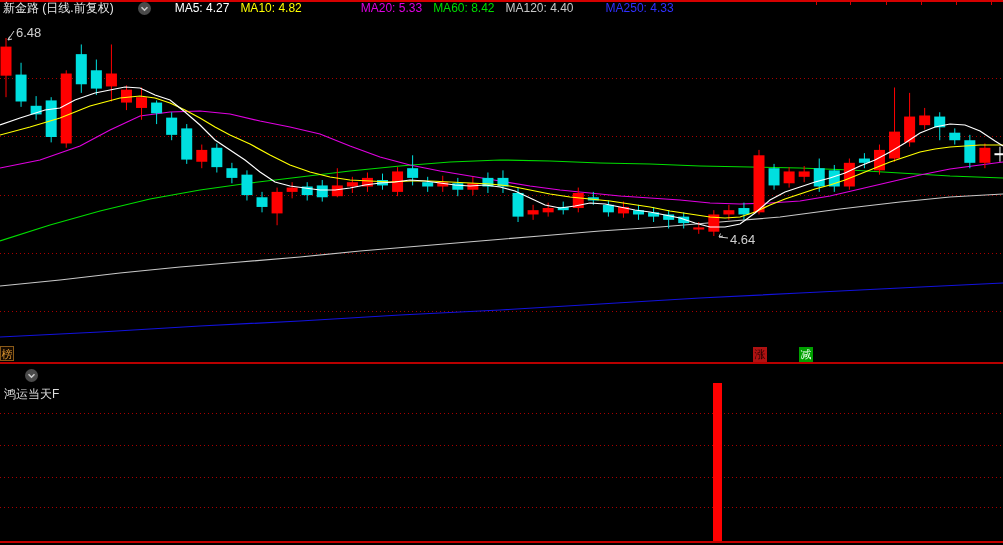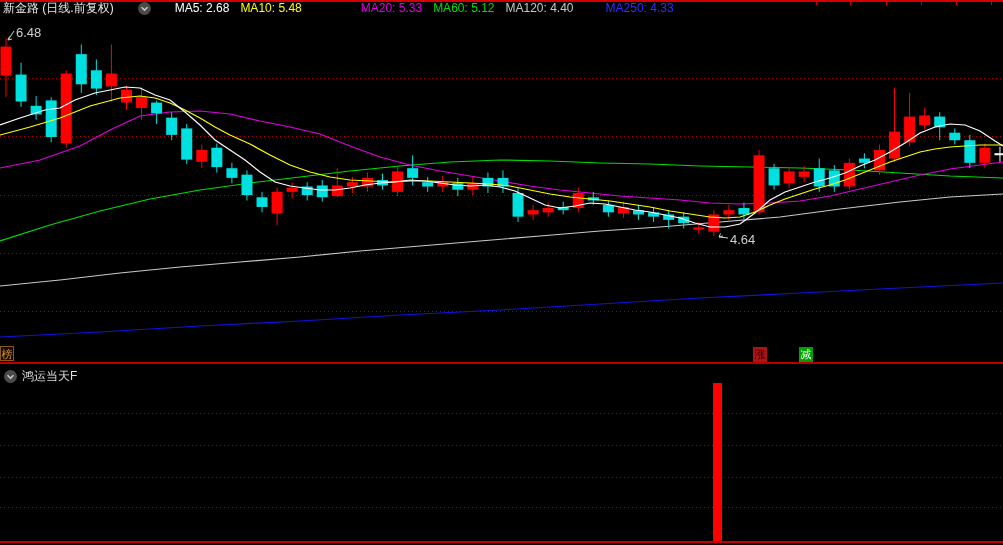--- a/index.html
+++ b/index.html
@@ -24,21 +24,21 @@
     font-size:12px; line-height:14px; white-space:nowrap;
   }
   .chart-title { color:#e8e8e8; }
   .icon-circle { width:13px; height:13px; display:inline-block; }
   .ma-legend { display:flex; gap:11px; }
   .legend-item { }
 
   .indicator-header {
     position:absolute; left:4px; top:369px; z-index:6;
     display:flex; align-items:center; gap:5px;
-    font-size:12px; line-height:14px;
+    font-size:12px; line-height:14px;flex-direction:column;
   }
   .indicator-title { color:#dddddd; }
 
   .badge {
     position:absolute; z-index:5;
     width:14px; height:15px;
     font-size:11px; line-height:14px; text-align:center;
   }
   .badge-rank   { color:#d8922f; border:1px solid #8a5a18; background:#150a00; }
   .badge-buy    { background:#b01212; color:#2a0000; }
@@ -235,24 +235,24 @@
 
 <div class="main-header">
   <span class="chart-title">新金路 (日线.前复权)</span>
   <span class="icon-circle">
     <svg width="13" height="13" viewBox="0 0 13 13">
       <circle cx="6.5" cy="6.5" r="6.5" fill="#4a4a4a"></circle>
       <path d="M3.5 5.2 L6.5 8.2 L9.5 5.2" fill="none" stroke="#c8c8c8" stroke-width="1.6"></path>
     </svg>
   </span>
   <span class="ma-legend" id="ma-legend">
-      <span class="legend-item" style="color: rgb(255, 255, 255);">MA5: 2.68</span>
-      <span class="legend-item" style="color: rgb(255, 255, 0);">MA10: 5.48</span>
+      <span class="legend-item" style="color: rgb(255, 255, 255);">MA5: 4.27</span>
+      <span class="legend-item" style="color: rgb(255, 255, 0);">MA10: 4.82</span>
       <span class="legend-item" style="color: rgb(224, 0, 224); padding-left: 48px;">MA20: 5.33</span>
-      <span class="legend-item" style="color: rgb(0, 221, 0);">MA60: 5.12</span>
+      <span class="legend-item" style="color: rgb(0, 221, 0);">MA60: 8.42</span>
       <span class="legend-item" style="color: rgb(200, 200, 200);">MA120: 4.40</span>
       <span class="legend-item" style="color: rgb(48, 48, 255); margin-left: 21px;">MA250: 4.33</span>
     </span>
 </div>
 
 <div class="indicator-header">
   <span class="icon-circle">
     <svg width="13" height="13" viewBox="0 0 13 13">
       <circle cx="6.5" cy="6.5" r="6.5" fill="#4a4a4a"></circle>
       <path d="M3.5 5.2 L6.5 8.2 L9.5 5.2" fill="none" stroke="#c8c8c8" stroke-width="1.6"></path>

